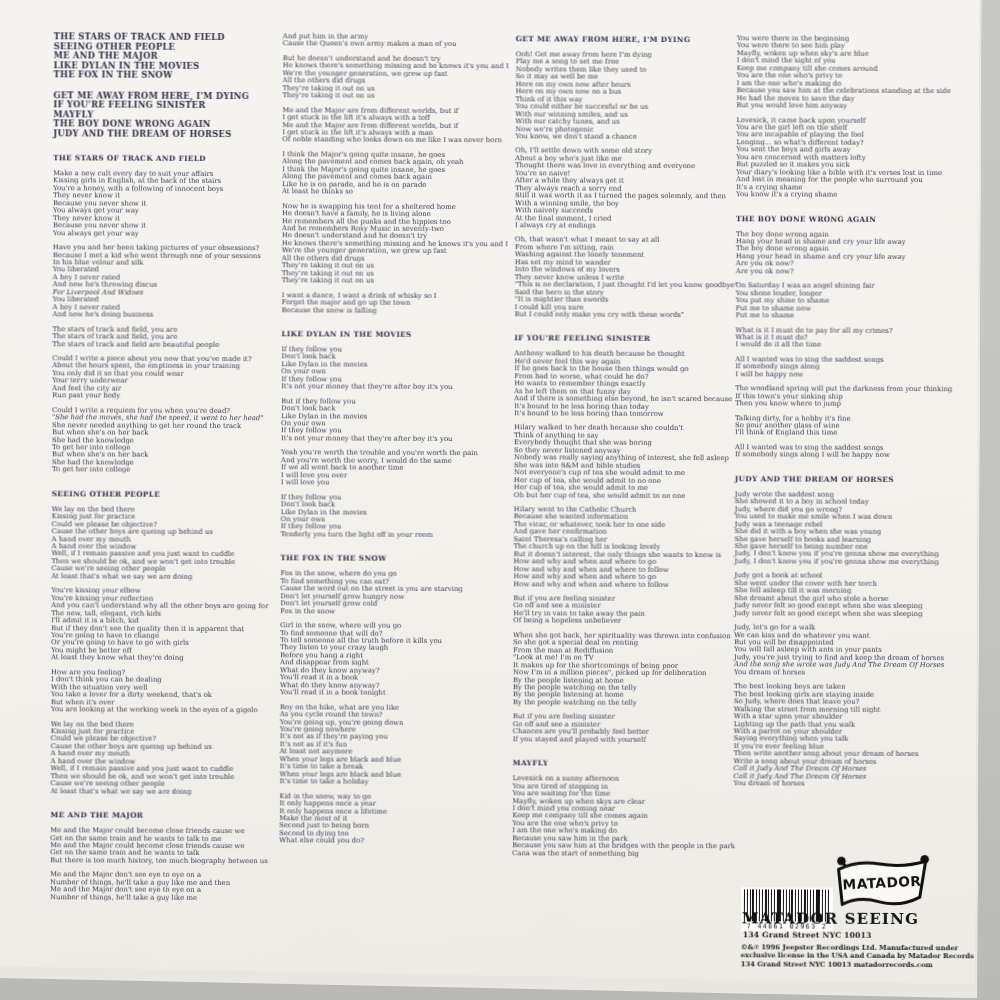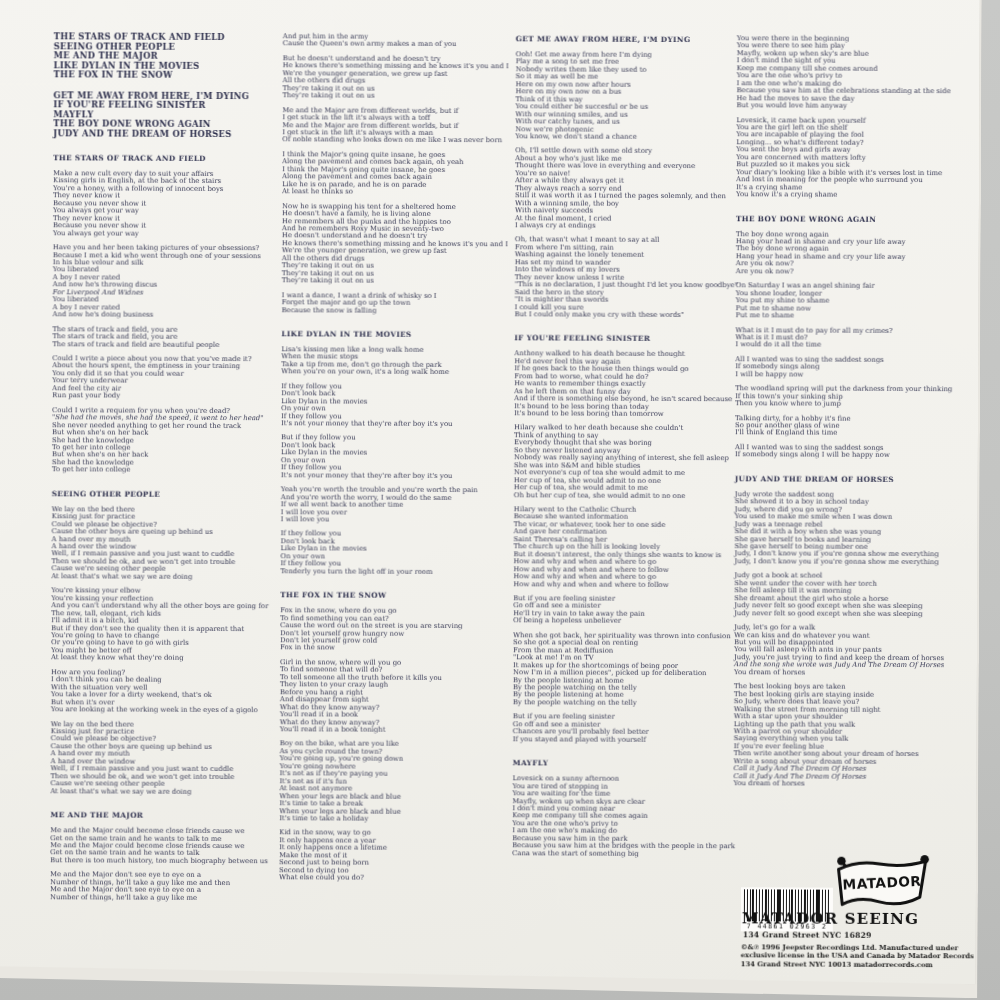--- a/index.html
+++ b/index.html
@@ -219,26 +219,20 @@
             <div class="line">They're taking it out on us</div>
             <div class="line">They're taking it out on us</div>
           </div>
           <div class="stanza">
             <div class="line">I want a dance, I want a drink of whisky so I</div>
             <div class="line">Forget the major and go up the town</div>
             <div class="line">Because the snow is falling</div>
           </div>
           <div class="sec-h">LIKE DYLAN IN THE MOVIES</div>
           <div class="stanza">
-            <div class="line">Lisa's kissing men like a long walk home</div>
-            <div class="line">When the music stops</div>
-            <div class="line">Take a tip from me, don't go through the park</div>
-            <div class="line">When you're on your own, it's a long walk home</div>
-          </div>
-          <div class="stanza">
             <div class="line">If they follow you</div>
             <div class="line">Don't look back</div>
             <div class="line">Like Dylan in the movies</div>
             <div class="line">On your own</div>
             <div class="line">If they follow you</div>
             <div class="line">It's not your money that they're after boy it's you</div>
           </div>
           <div class="stanza">
             <div class="line">But if they follow you</div>
             <div class="line">Don't look back</div>
@@ -547,21 +541,21 @@
     <svg class="flag" viewBox="0 0 110 62">
       <circle cx="12" cy="9" r="4.5" fill="#111"></circle>
       <line x1="13" y1="11" x2="23" y2="21" stroke="#111" stroke-width="3"></line>
       <circle cx="100" cy="7" r="4.5" fill="#111"></circle>
       <line x1="98" y1="9" x2="89" y2="18" stroke="#111" stroke-width="3"></line>
       <path d="M9 18 Q28 8 52 12 Q78 16 101 9 L95 47 Q74 58 52 52 Q30 46 13 55 Z" fill="#faf9f6" stroke="#111" stroke-width="3.2" stroke-linejoin="round"></path>
       <text x="55" y="37" text-anchor="middle" font-family="DejaVu Sans, sans-serif" font-size="14.5" font-weight="bold" fill="#111" letter-spacing="0.5" transform="rotate(-3 55 33)">MATADOR</text>
     </svg>
 
     <div class="label-name">MATADOR SEEING</div>
-    <div class="label-address">134 Grand Street NYC 16829</div>
+    <div class="label-address">134 Grand Street NYC 10013</div>
     <div class="legal">
       <div>©&amp;℗ 1996 Jeepster Recordings Ltd. Manufactured under</div>
       <div>exclusive license in the USA and Canada by Matador Records</div>
       <div>134 Grand Street NYC 10013 matadorrecords.com</div>
     </div>
 
   </div>
 </div>
 
 </body></html>

